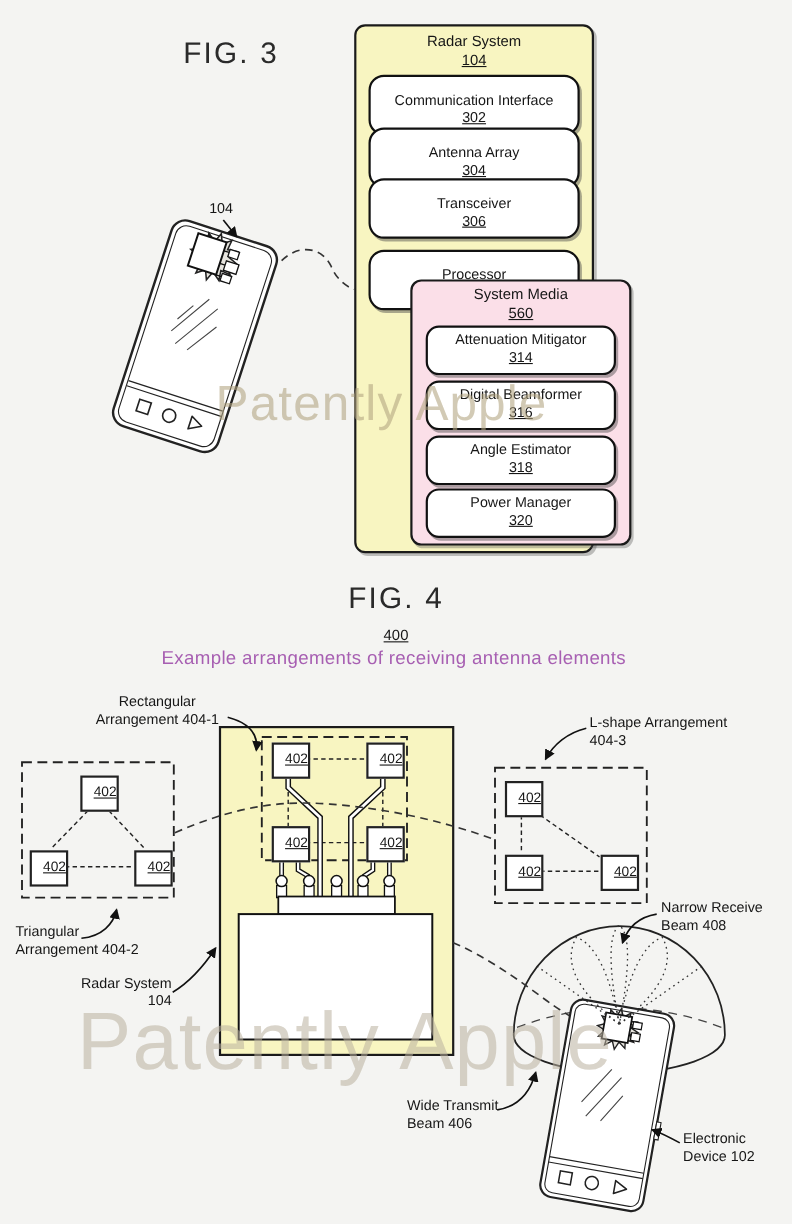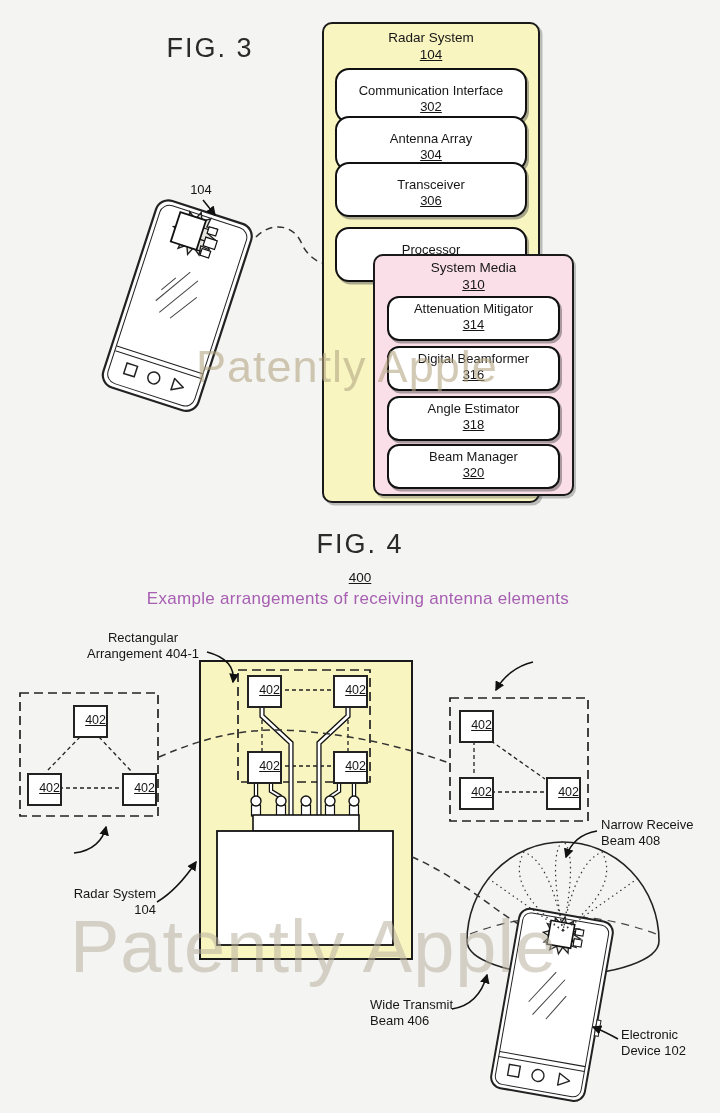--- a/index.html
+++ b/index.html
@@ -170,48 +170,56 @@
       <div>Transceiver</div>
       <div class="u">306</div>
     </div>
     <div class="comp" style="top:184px;margin-top:19px;">
       <div>Processor</div>
       <div class="u">308</div>
     </div>
     <div class="pinkbox">
       <div class="hdr" style="padding-top:3px;">
         <div>System Media</div>
-        <div class="u">310</div>
+        <div class="u">560</div>
       </div>
       <div class="media" style="top:40px;">
         <div>Attenuation Mitigator</div>
         <div class="u">314</div>
       </div>
       <div class="media" style="top:90px;">
         <div>Digital Beamformer</div>
         <div class="u">316</div>
       </div>
       <div class="media" style="top:140px;">
         <div>Angle Estimator</div>
         <div class="u">318</div>
       </div>
       <div class="media" style="top:188px;">
-        <div>Beam Manager</div>
+        <div>Power Manager</div>
         <div class="u">320</div>
       </div>
     </div>
   </div>
 
   <div class="abs figtitle" style="left:280px;top:529px;width:160px;text-align:center;">FIG. 4</div>
   <div class="txt ctr u" style="left:280px;top:570px;width:160px;font-size:13.5px;">400</div>
   <div class="abs subtitle" style="left:0;top:589px;width:716px;text-align:center;">Example arrangements of receiving antenna elements</div>
 
   <div class="txt ctr" style="left:72px;top:630px;width:142px;">
     <div>Rectangular</div>
     <div>Arrangement 404-1</div>
+  </div>
+  <div class="txt" style="left:536px;top:649px;width:140px;">
+    <div>L-shape Arrangement</div>
+    <div>404-3</div>
+  </div>
+  <div class="txt" style="left:14px;top:839px;width:150px;">
+    <div>Triangular</div>
+    <div>Arrangement 404-2</div>
   </div>
   <div class="txt" style="left:64px;top:886px;width:92px;text-align:right;">
     <div>Radar System</div>
     <div>104</div>
   </div>
   <div class="txt" style="left:601px;top:817px;width:115px;">
     <div>Narrow Receive</div>
     <div>Beam 408</div>
   </div>
   <div class="txt" style="left:370px;top:997px;width:105px;">

